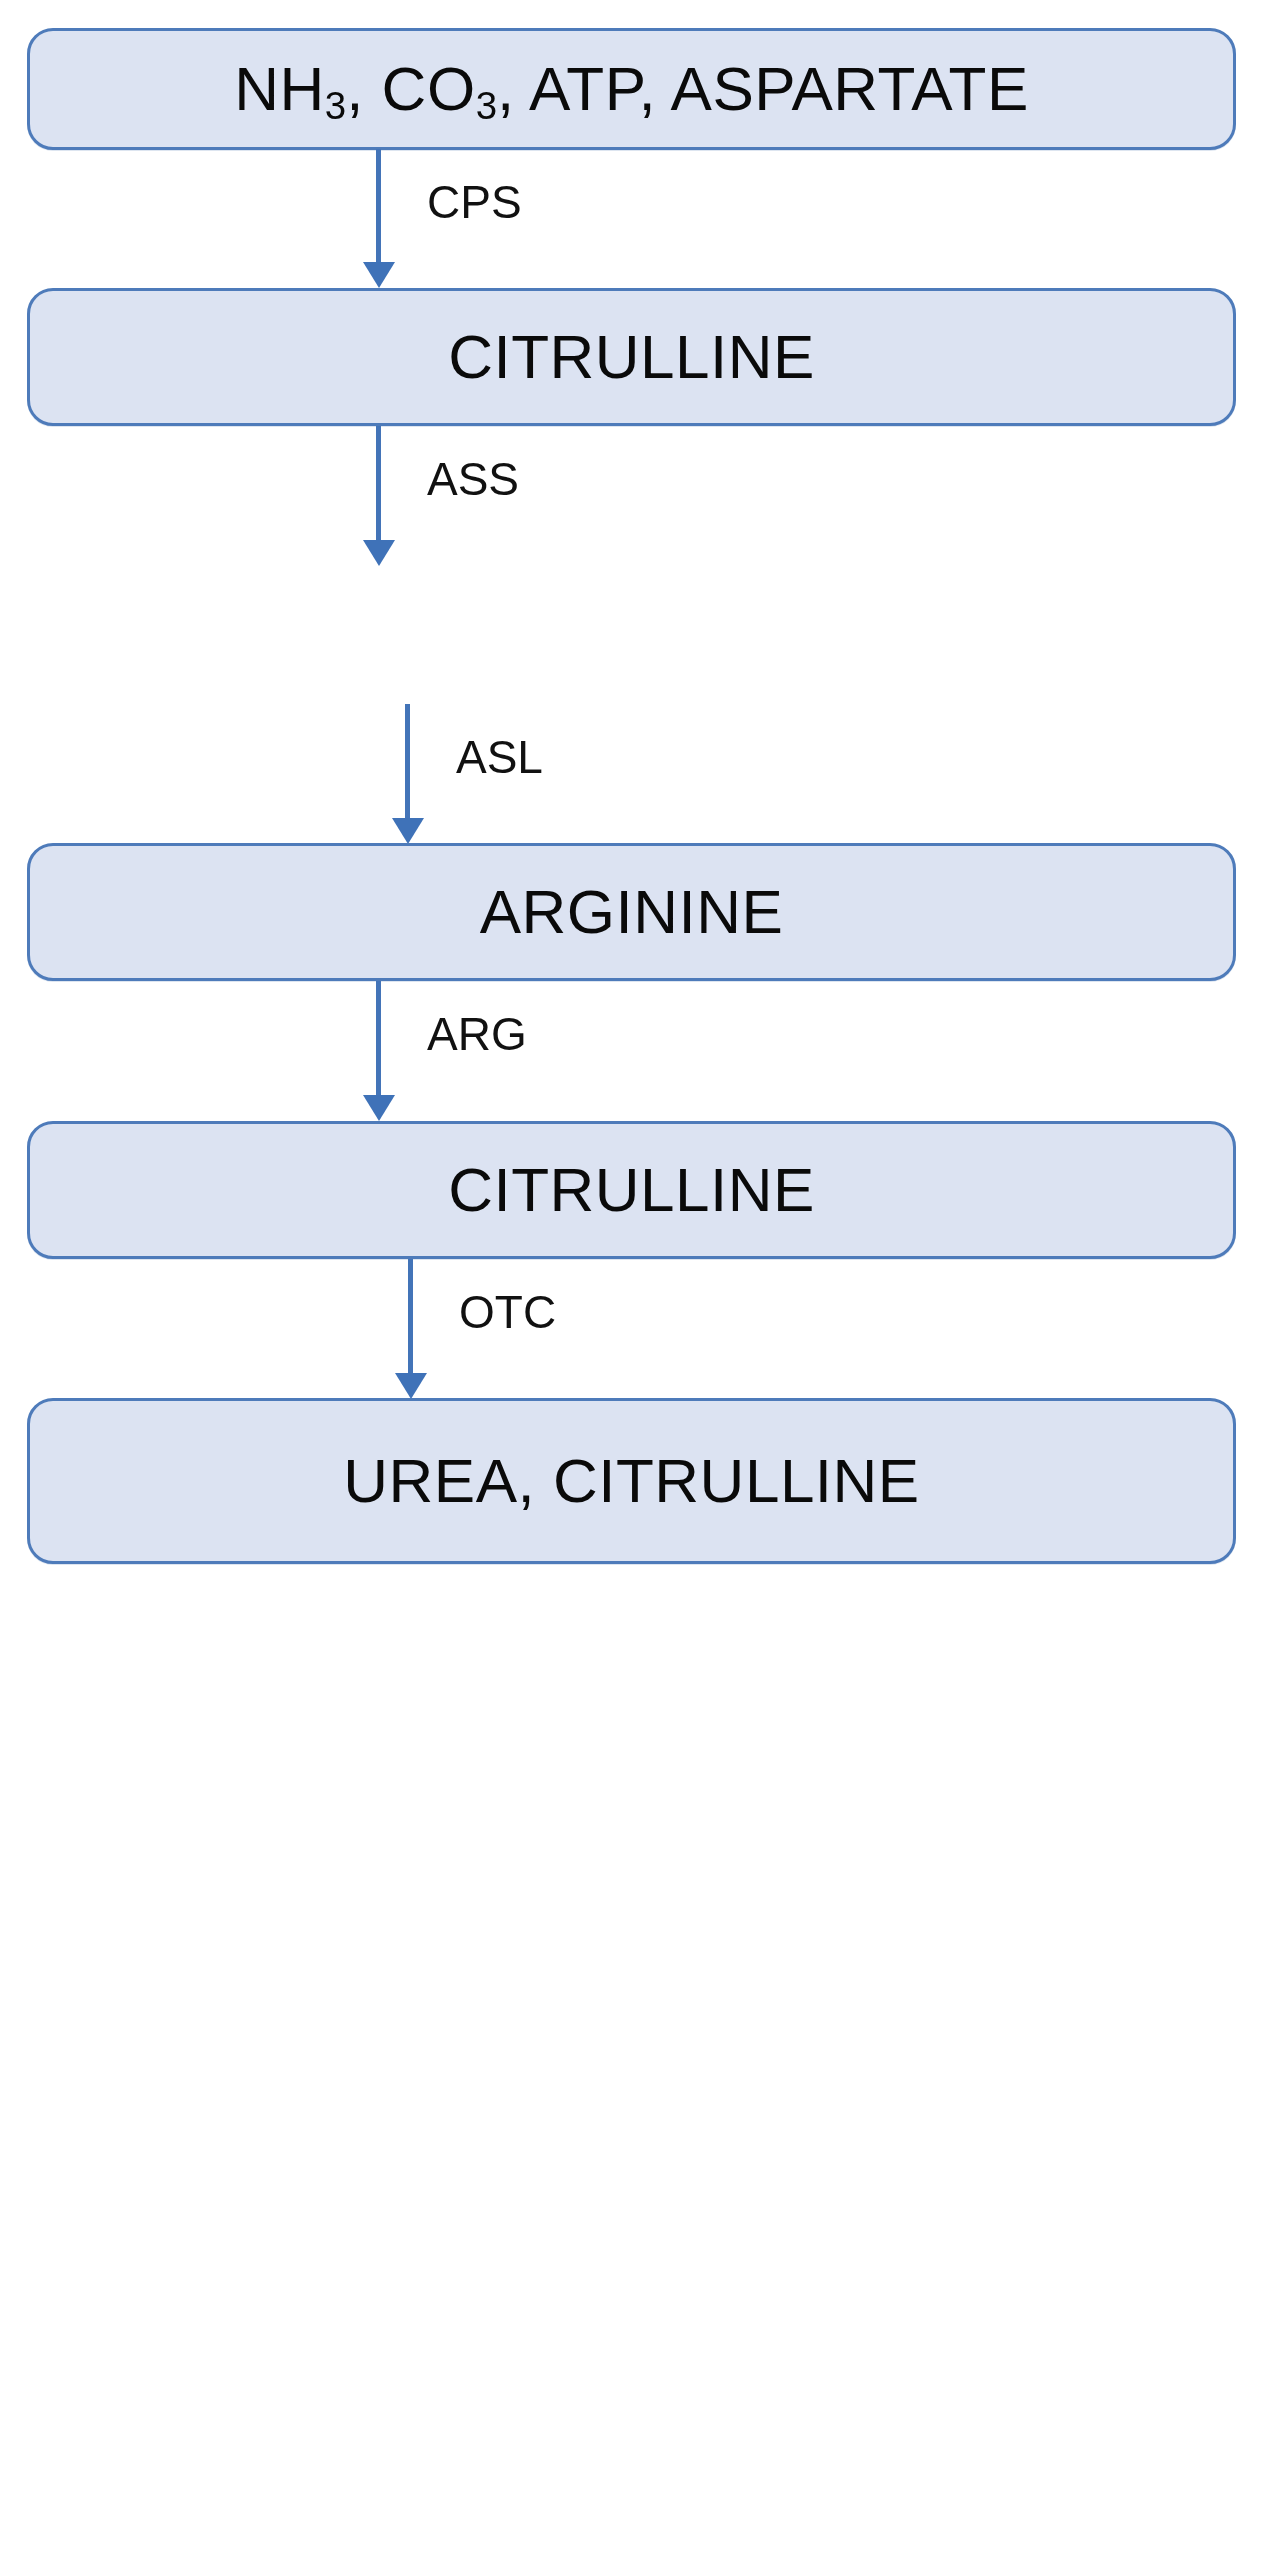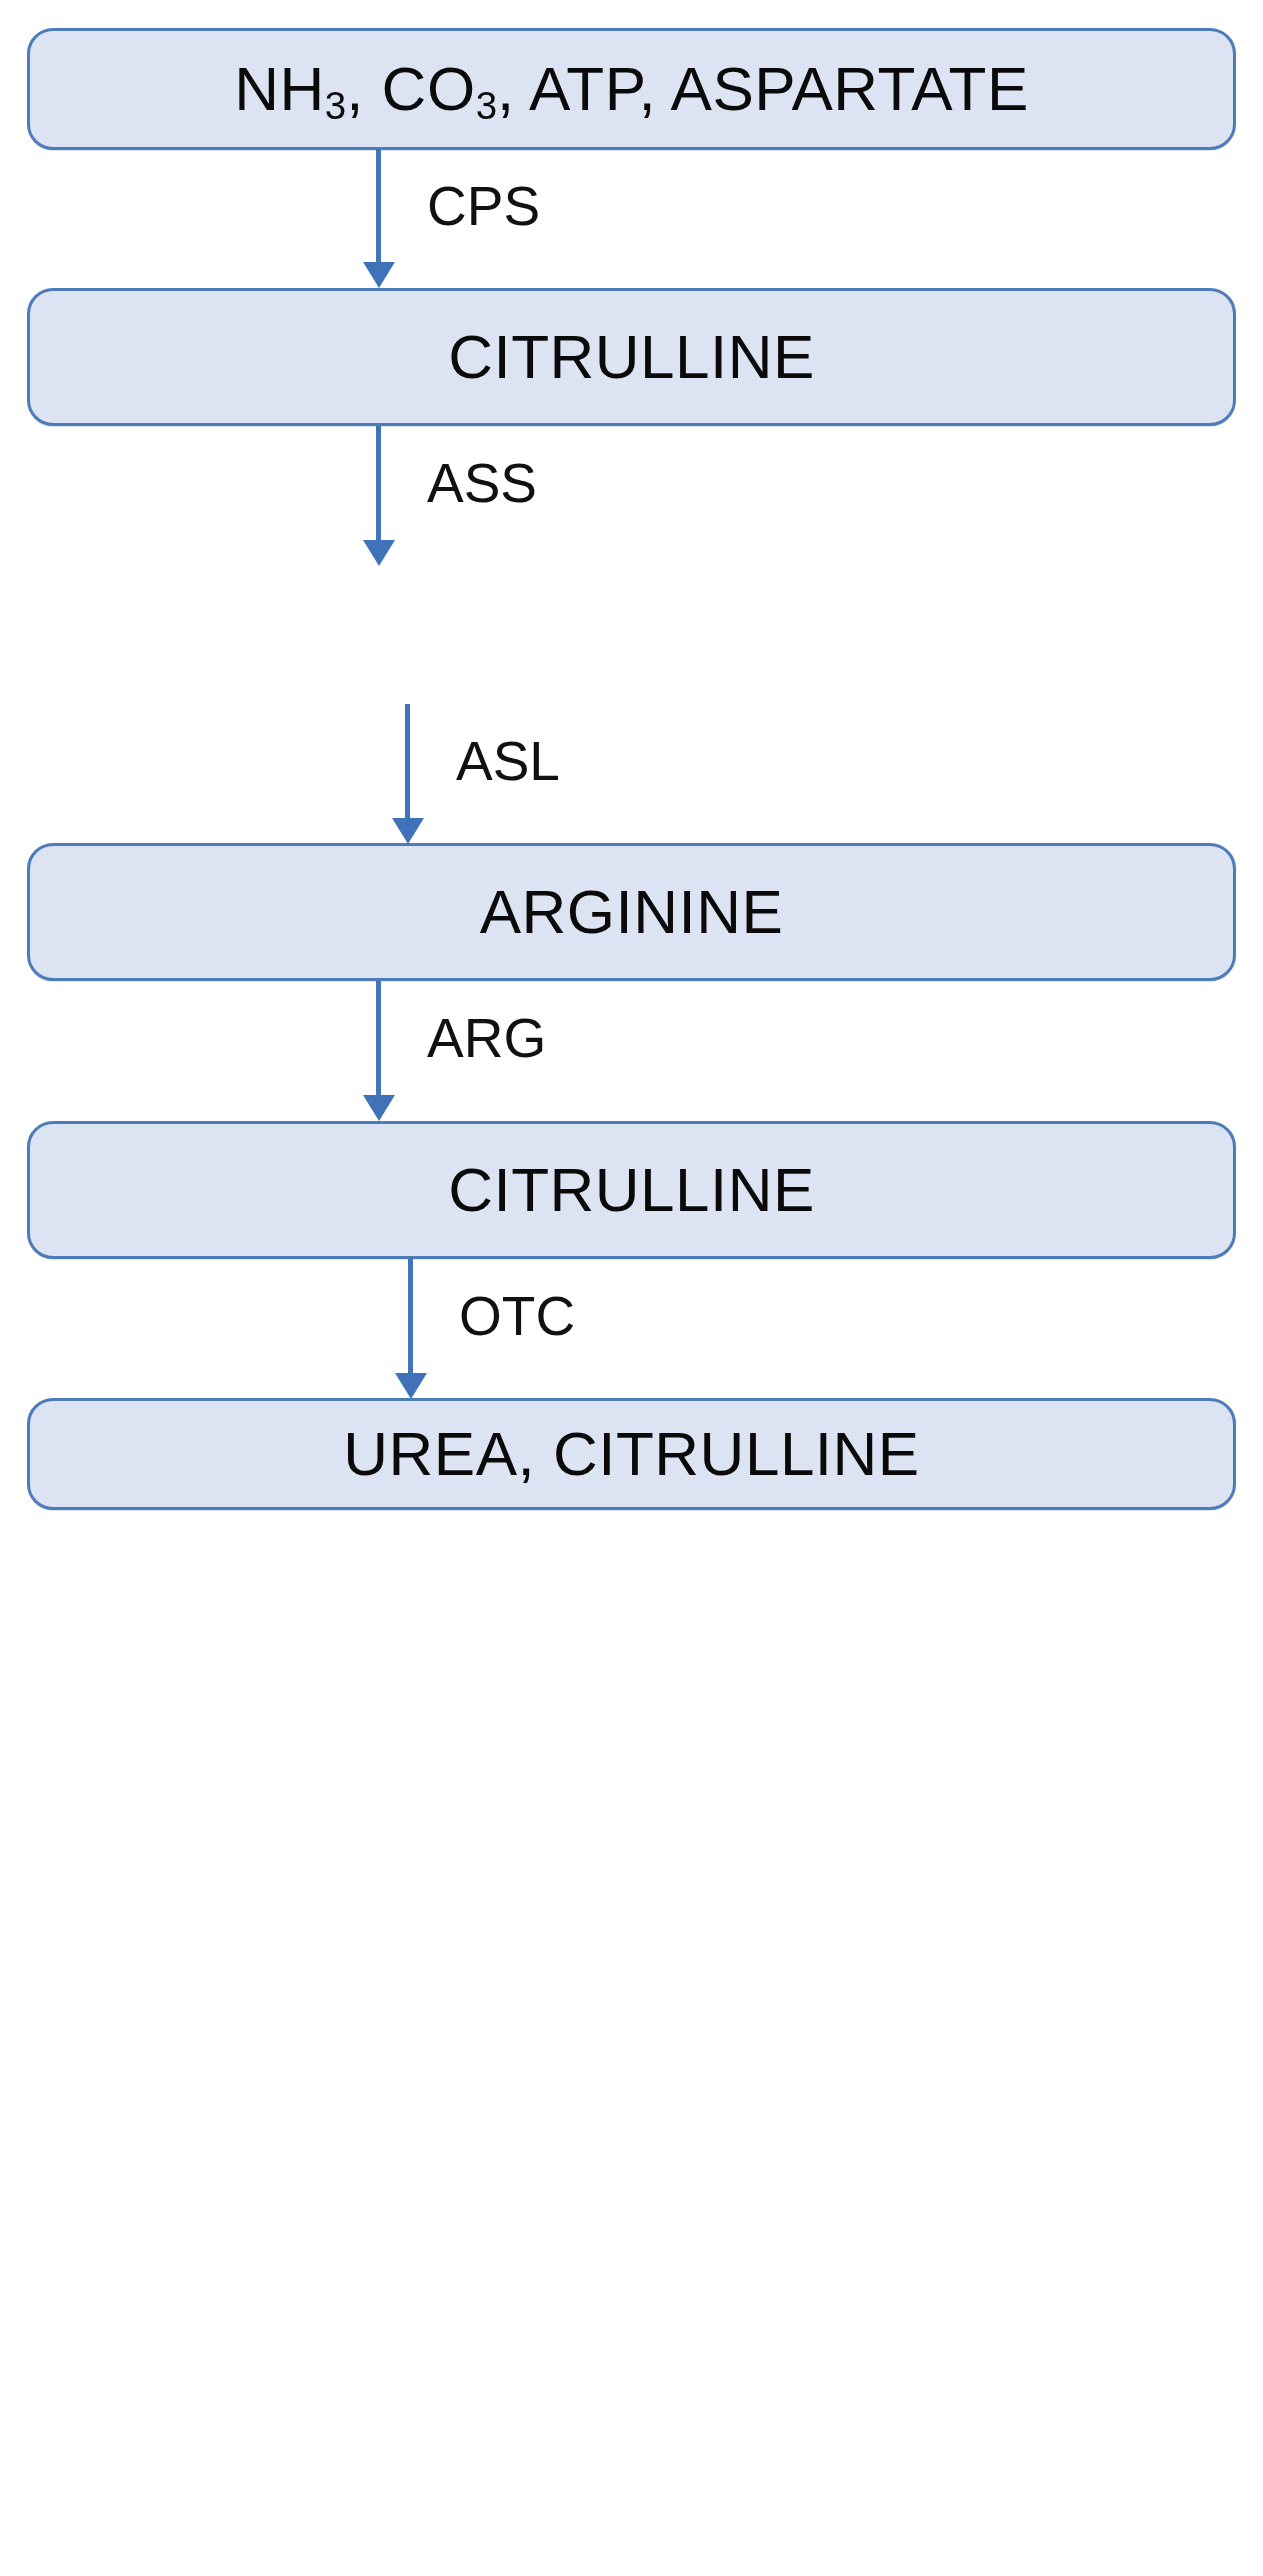--- a/index.html
+++ b/index.html
@@ -47,21 +47,21 @@
     position: relative;
     top: 0.22em;
     letter-spacing: 0;
   }
 
   .node-1 { top: 28px;   height: 122px; }
   .node-2 { top: 288px;  height: 138px; }
   .node-3 { top: 565px;  height: 138px; }
   .node-4 { top: 843px;  height: 138px; }
   .node-5 { top: 1121px; height: 138px; }
-  .node-6 { top: 1398px; height: 112px; }
+  .node-6 { top: 1398px; height: 166px; }
 
   
   .connector {
     position: absolute;
     left: 0;
     width: 1264px;
   }
   .connector-line {
     position: absolute;
     left: 376px;
@@ -75,21 +75,21 @@
     width: 0;
     height: 0;
     border-left: 16px solid transparent;
     border-right: 16px solid transparent;
     border-top: 26px solid #3f72b8;
   }
   .connector-label {
     position: absolute;
     left: 427px;
     color: #111111;
-    font-size: 55px;
+    font-size: 46px;
     line-height: 1;
     white-space: nowrap;
     font-weight: 400;
   }
 
   .conn-1 { top: 149px; height: 138px; }
   .conn-2 { top: 426px; height: 139px; }
   .conn-3 { top: 704px; height: 139px; margin-left: 29px; }
   .conn-4 { top: 981px; height: 139px; }
   .conn-5 { top: 1259px; height: 139px; margin-left: 32px; }

